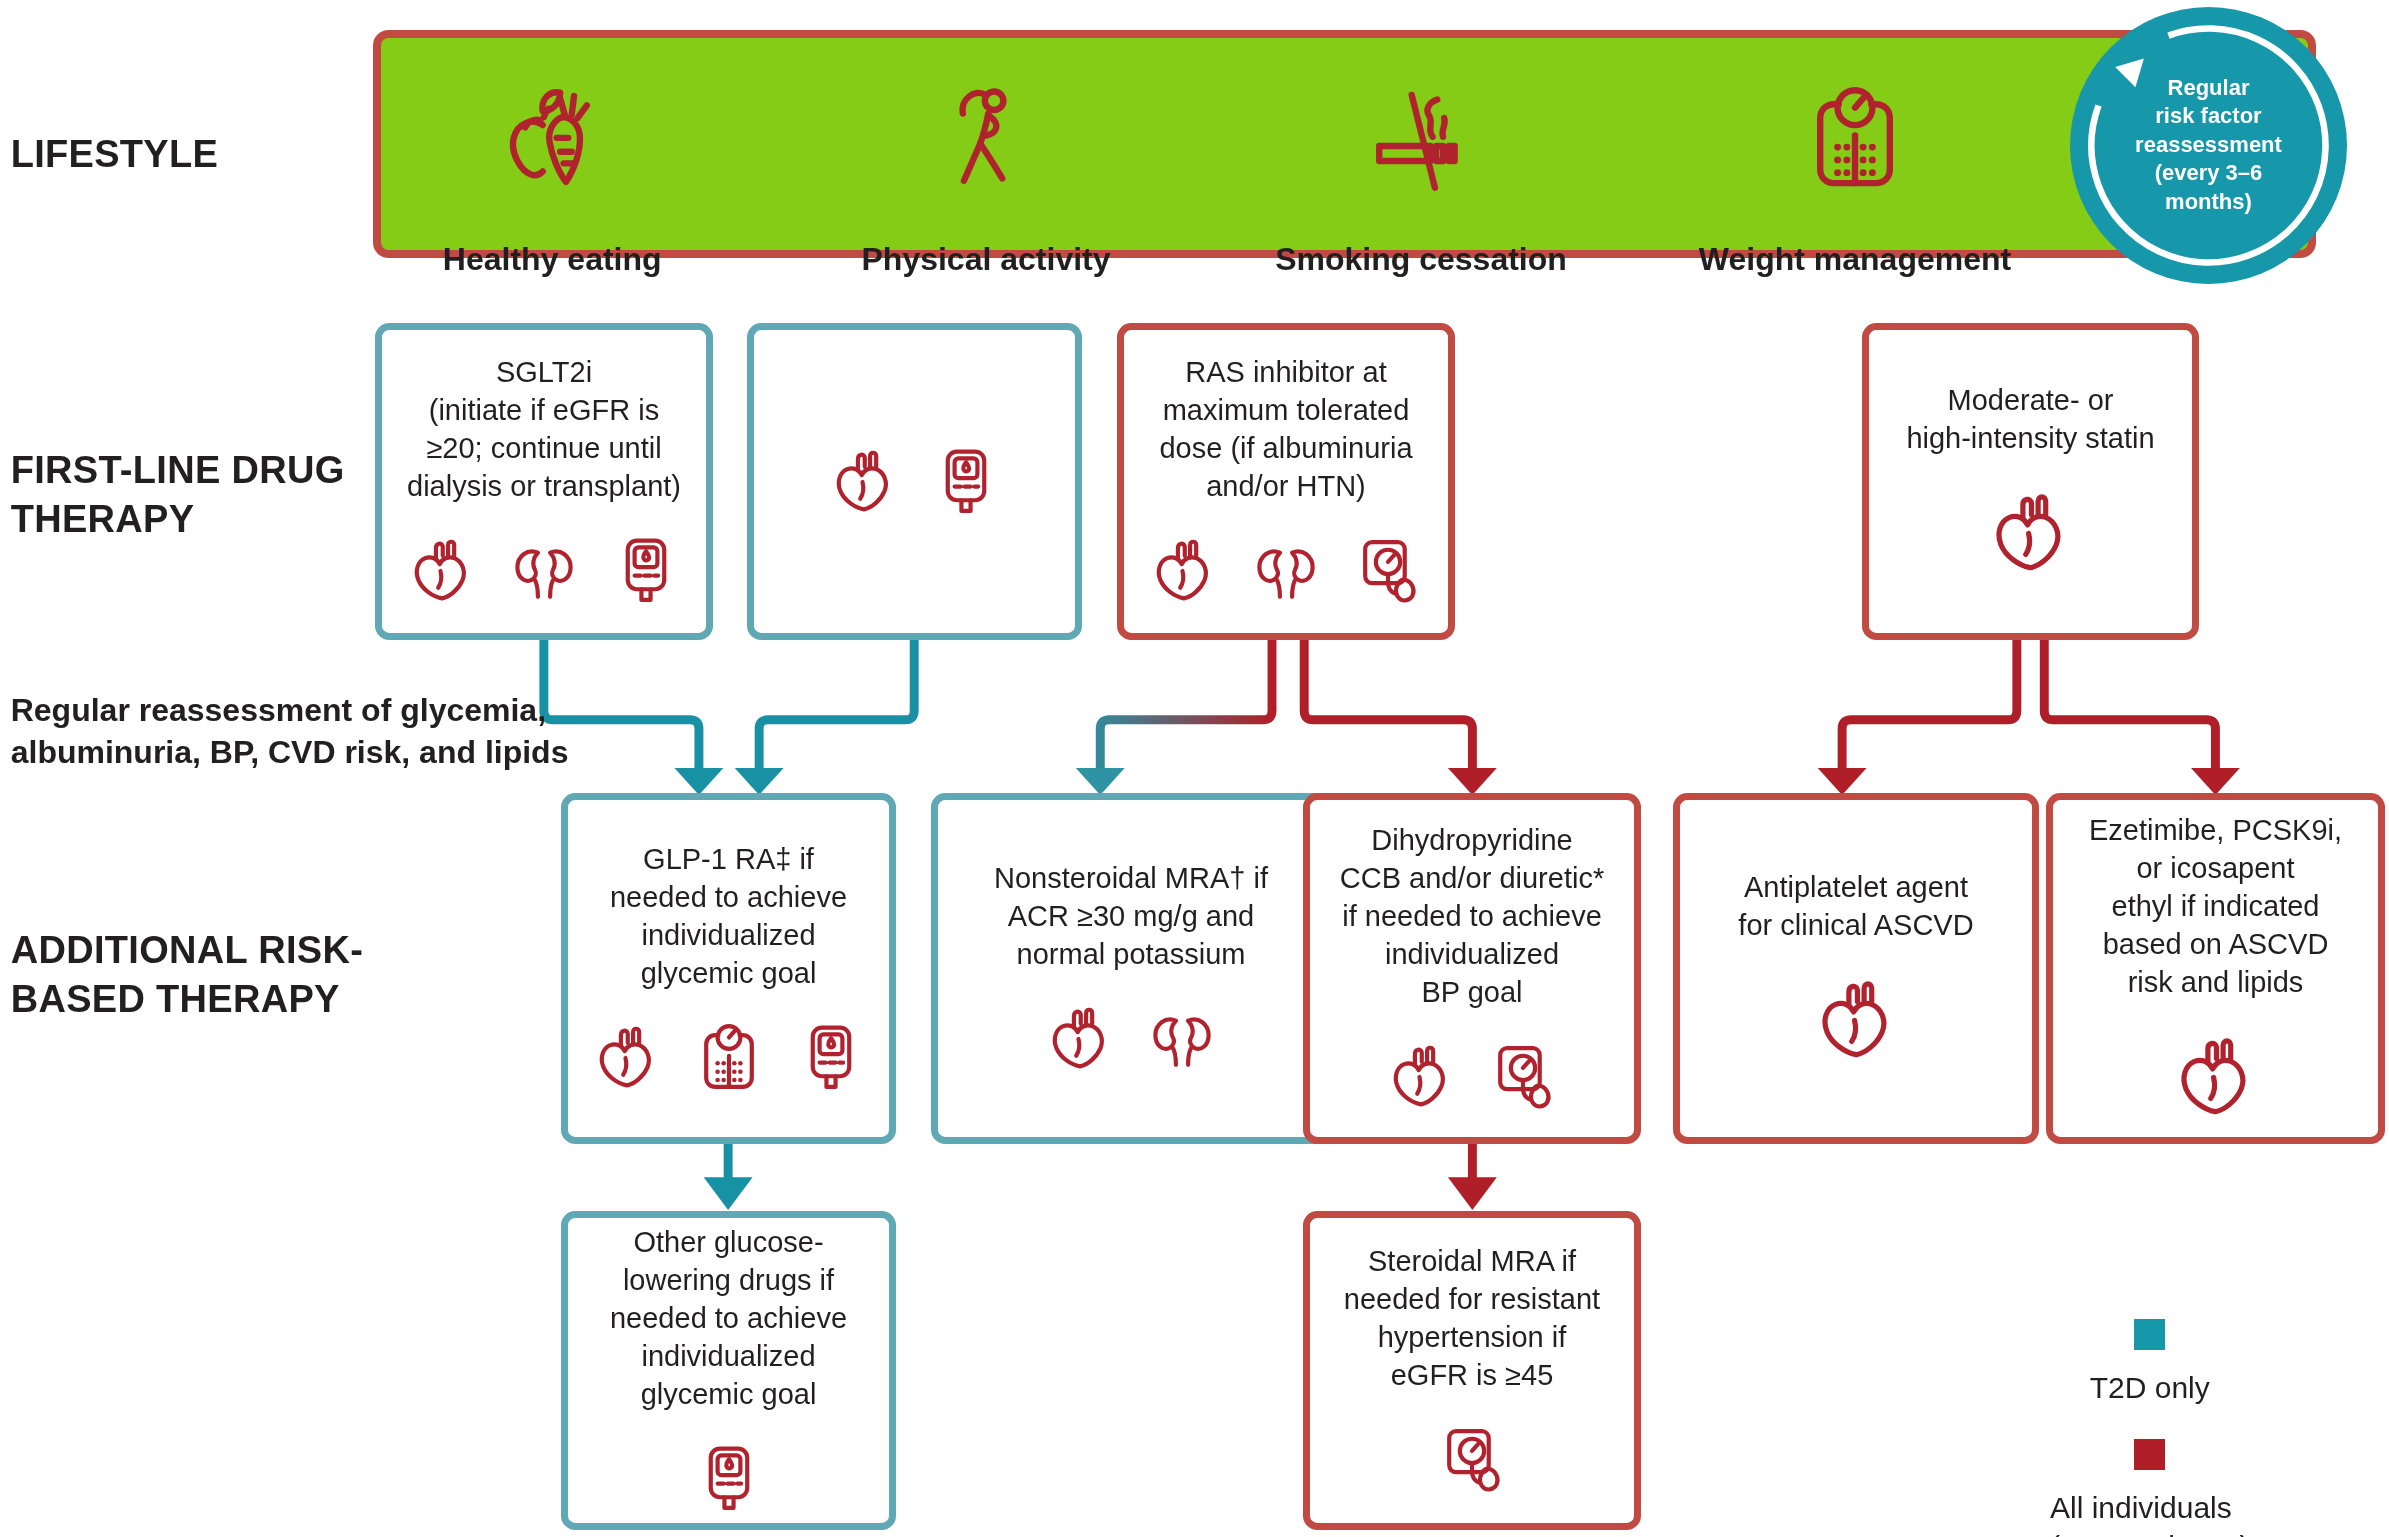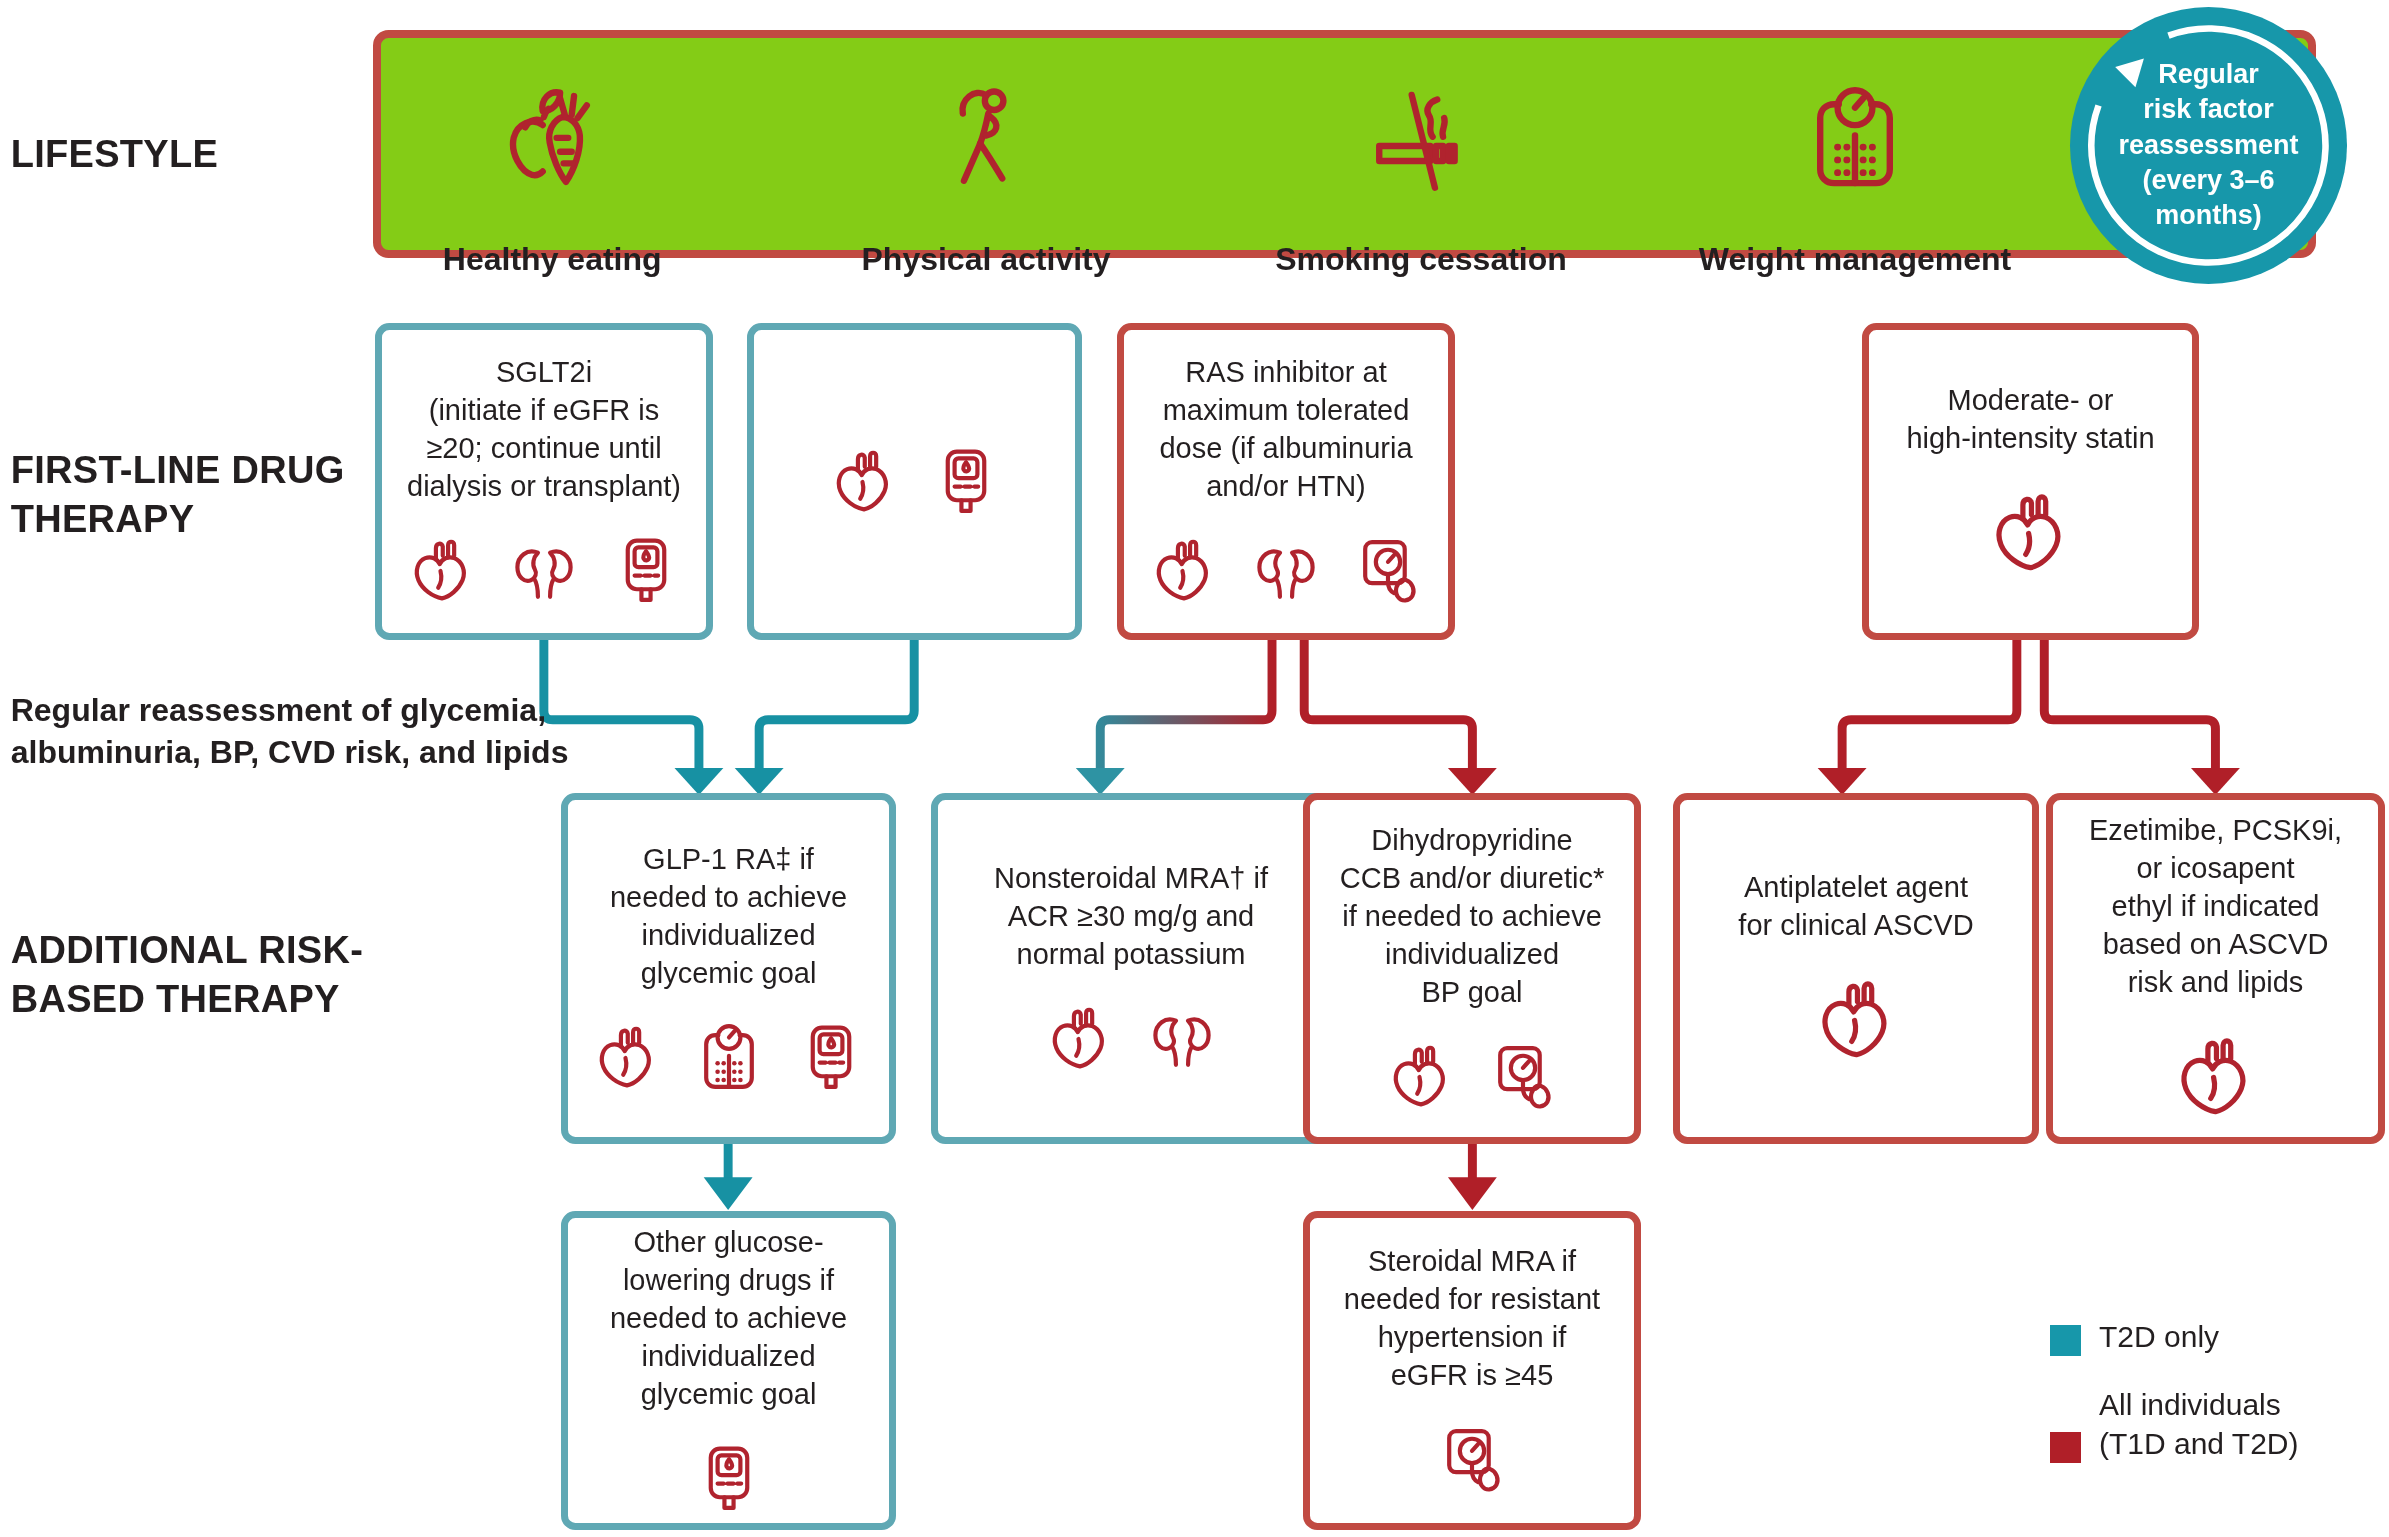--- a/index.html
+++ b/index.html
@@ -17,34 +17,34 @@
   
   .lifestyle-box{position:absolute;left:373px;top:30px;width:1943px;height:228px;
                  border:8.4px solid var(--red-border);border-radius:15.5px;background:#84cc16;box-sizing:border-box;}
   .ls-item{position:absolute;top:43px;width:358px;height:197px;display:flex;flex-direction:column;
            align-items:center;justify-content:space-between;}
   .ls-item .ls-icon{width:116px;height:116px;color:var(--red-icon);}
   .ls-label{font-size:32px;font-weight:700;color:var(--text);text-align:center;}
   .badge{position:absolute;left:2070px;top:6.6px;width:277px;height:277px;border-radius:50%;
          background:var(--teal-fill);display:flex;align-items:center;justify-content:center;}
   .badge-ring{position:absolute;inset:0;}
-  .badge-text{position:relative;font-size:27px;font-weight:700;color:#fff;text-align:center;line-height:1.3;}
+  .badge-text{position:relative;font-size:22px;font-weight:700;color:#fff;text-align:center;line-height:1.3;}
   
   .node{position:absolute;border-radius:14.3px;background:#fff;box-sizing:border-box;
         display:flex;flex-direction:column;align-items:center;justify-content:center;
         gap:27.4px;padding:21.5px 14.3px;}
   .node.teal{border:7.8px solid var(--teal-border);}
   .node.red{border:7.8px solid var(--red-border);}
   .node-text{font-size:29px;line-height:1.31;text-align:center;color:var(--text);}
   .icon-row{display:flex;align-items:center;justify-content:center;gap:26px;}
   .icon{width:76px;height:76px;color:var(--red-icon);}
   .icon.lg{width:95px;height:95px;}
   
   .legend{position:absolute;left:2050px;top:1317px;}
-  .legend-row{display:flex;align-items:flex-end;gap:18px;margin-bottom:29px;}
+  .legend-row{display:flex;align-items:center;gap:18px;margin-bottom:29px;flex-direction:column;}
   .swatch{width:31px;height:31px;flex:0 0 auto;margin-top:2.4px;}
   .swatch.teal{background:var(--teal-fill);}
   .swatch.red{background:var(--red);}
   .legend-label{font-size:30px;line-height:1.3;color:var(--text);}
   .connectors{position:absolute;inset:0;}
   svg.hidden-defs{position:absolute;width:0;height:0;overflow:hidden;}
   .ic{fill:none;stroke:currentColor;stroke-width:5.5;stroke-linecap:round;stroke-linejoin:round;}
   .ic-fill{fill:currentColor;stroke:none;}
 </style>
 </head>

